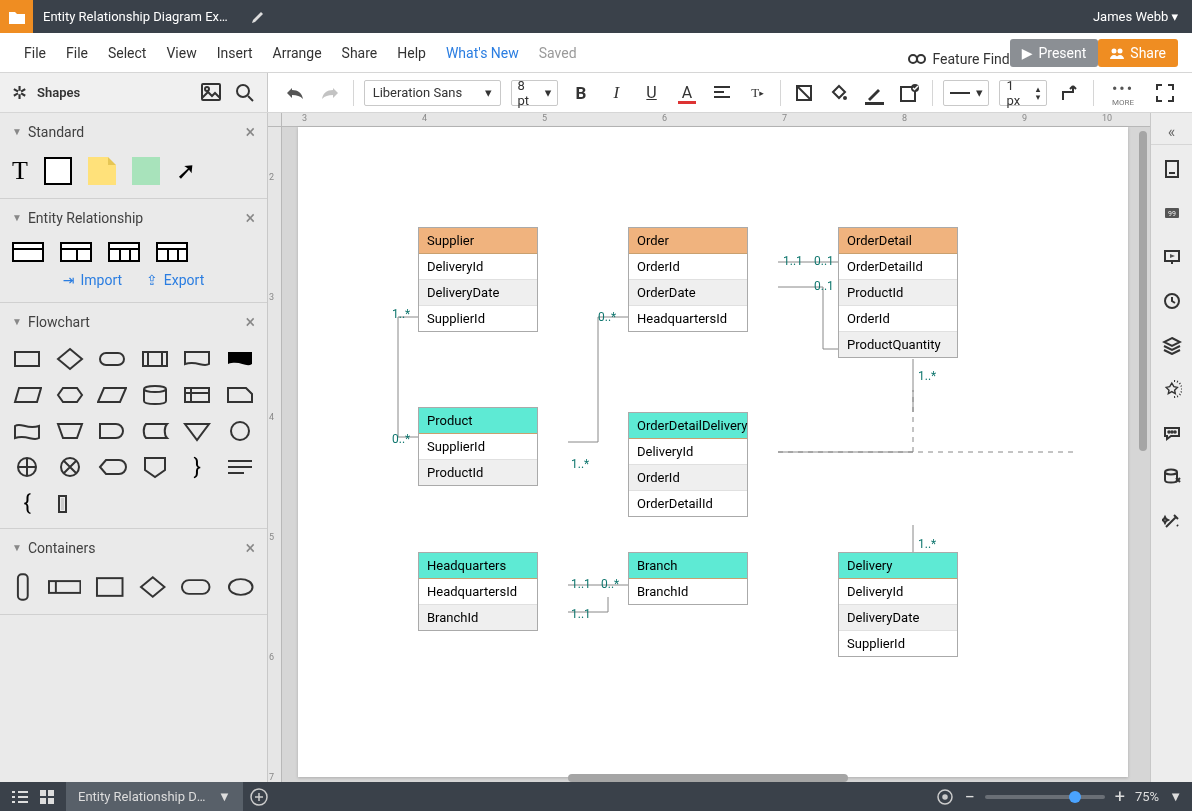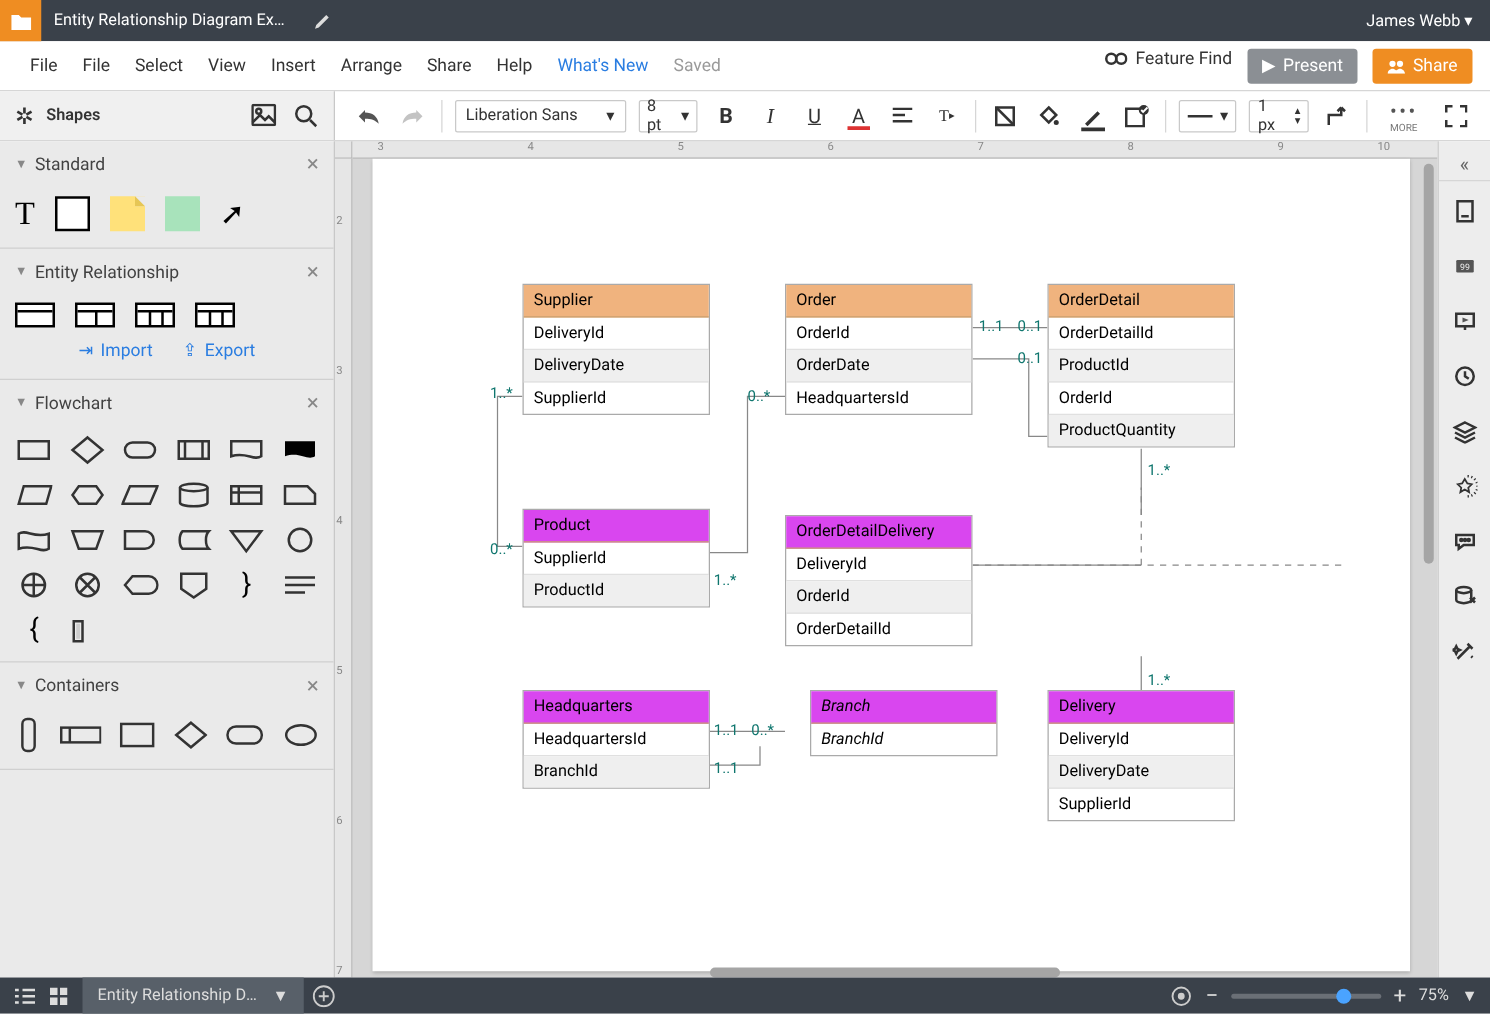--- a/index.html
+++ b/index.html
@@ -8,21 +8,21 @@
 #titlebar{height:33px;background:#3a414a;color:#fff;display:flex;align-items:center;font-size:13px}
 .title-folder{width:33px;height:33px;background:#ef8d22;display:flex;align-items:center;justify-content:center}
 .doc-title{padding:0 10px;max-width:210px;white-space:nowrap;overflow:hidden;text-overflow:ellipsis}
 .pencil{padding:0 8px;color:#dcdcdc;cursor:pointer}
 .user-badge{margin-left:auto;padding:0 14px;cursor:pointer}
 
 #menubar{height:40px;background:#fff;border-bottom:1px solid #d6d6d6;display:flex;align-items:center;padding:0 14px;font-size:14px;color:#333}
 .menu-item{padding:6px 10px;cursor:pointer}
 .menu-link{color:#2a7de1;}
 .menu-saved{color:#9a9a9a}
-.menu-right{margin-left:auto;display:flex;align-items:flex-start;gap:12px}
+.menu-right{margin-left:auto;display:flex;align-items:flex-end;}
 .ffind{display:flex;align-items:center;gap:6px;color:#333;font-size:14px}
 .btn{border-radius:3px;height:28px;display:flex;align-items:center;padding:0 12px;font-size:14px;cursor:pointer;gap:6px}
 .btn-grey{background:#8b8f94;color:#fff}
 .btn-orange{background:#ef8d22;color:#fff}
 
 #toolbar{height:40px;display:flex;align-items:stretch;border-bottom:1px solid #d6d6d6;font-size:13px;color:#333}
 .tool-left{width:268px;display:flex;align-items:center;padding:0 12px;gap:10px;border-right:1px solid #c8c8c8;background:#f0f0f0}
 .tool-left .title{font-weight:600}
 .tool-left-icons{margin-left:auto;display:flex;gap:14px;color:#555}
 .tool-main{flex:1;display:flex;align-items:center;gap:10px;padding:0 14px}
@@ -62,23 +62,23 @@
 #canvas-wrap{flex:1;background:#d6d6d6;position:relative;overflow:hidden}
 #ruler-h{position:absolute;top:0;left:14px;right:0;height:14px;background:#e6e6e6;border-bottom:1px solid #b8b8b8;font-size:9px;color:#777}
 #ruler-v{position:absolute;top:14px;left:0;width:14px;bottom:0;background:#e6e6e6;border-right:1px solid #b8b8b8;font-size:9px;color:#777}
 .ruler-corner{position:absolute;top:0;left:0;width:14px;height:14px;background:#e6e6e6;border-right:1px solid #b8b8b8;border-bottom:1px solid #b8b8b8}
 .rtick{position:absolute;top:0;font-size:9px;color:#888}
 .rtick-v{position:absolute;left:1px;font-size:9px;color:#888}
 #page{position:absolute;top:14px;left:30px;width:830px;height:650px;background:#fff;box-shadow:0 1px 3px rgba(0,0,0,.2)}
 .hscroll{position:absolute;bottom:0;left:300px;width:280px;height:8px;background:#a5a5a5;border-radius:4px}
 .vscroll{position:absolute;right:3px;top:18px;width:8px;height:320px;background:#a5a5a5;border-radius:4px}
 
-.entity{position:absolute;border:1px solid #aaa;background:#fff;font-size:13px;width:150px}
+.entity{position:absolute;border:1px solid #aaa;background:#fff;font-size:13px;width:120px}
 .entity .ehead{background:#f0b37e;border-bottom:1px solid #c9a06f;padding:5px 8px;font-weight:400}
-.entity.light .ehead{background:#d946ef}
+.entity.light .ehead{background:#5eead4}
 .entity .erow{padding:5px 8px;border-bottom:1px solid #e0e0e0}
 .entity .erow:last-child{border-bottom:none}
 .entity .erow:nth-child(odd){background:#efefef}
 .lblcard{position:absolute;font-size:12px;color:#0f766e;background:transparent}
 
 #rightdock{width:42px;background:#ededed;border-left:1px solid #c8c8c8;display:flex;flex-direction:column;align-items:center;padding-top:6px;gap:4px}
 .dock-collapse{height:26px;width:100%;display:flex;align-items:center;justify-content:center;color:#666;border-bottom:1px solid #d6d6d6;cursor:pointer}
 .dock-btn{width:40px;height:40px;display:flex;align-items:center;justify-content:center;color:#555;cursor:pointer}
 .dock-btn svg{width:20px;height:20px}
 
@@ -461,21 +461,21 @@
           <div class="ehead">OrderDetailDelivery</div>
           <div class="erow">DeliveryId</div>
           <div class="erow">OrderId</div>
           <div class="erow">OrderDetailId</div>
         </div>
         <div class="entity light" style="left: 120px; top: 425px;">
           <div class="ehead">Headquarters</div>
           <div class="erow">HeadquartersId</div>
           <div class="erow">BranchId</div>
         </div>
-        <div class="entity light" style="left: 350px; top: 425px; font-style: italic;">
+        <div class="entity light" style="left: 330px; top: 425px;">
           <div class="ehead">Branch</div>
           <div class="erow">BranchId</div>
         </div>
         <div class="entity light" style="left: 540px; top: 425px;">
           <div class="ehead">Delivery</div>
           <div class="erow">DeliveryId</div>
           <div class="erow">DeliveryDate</div>
           <div class="erow">SupplierId</div>
         </div>
         <div class="lblcard" style="left: 94px; top: 180px;">1..*</div>

